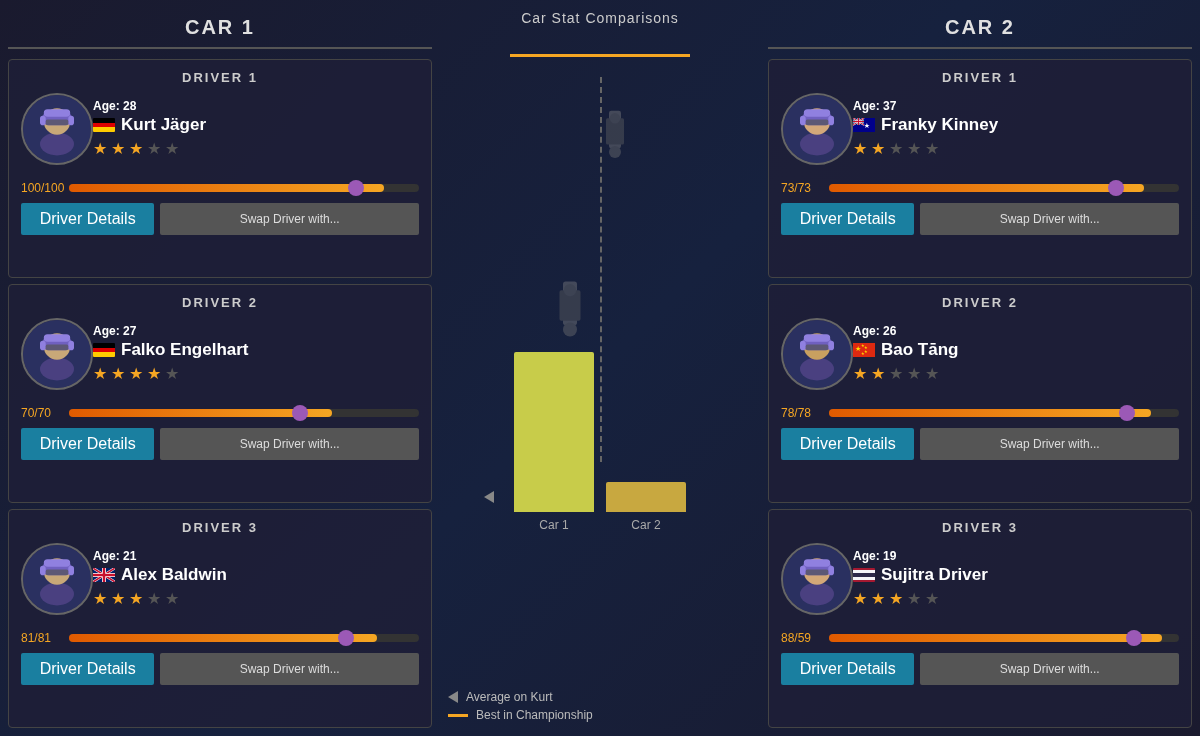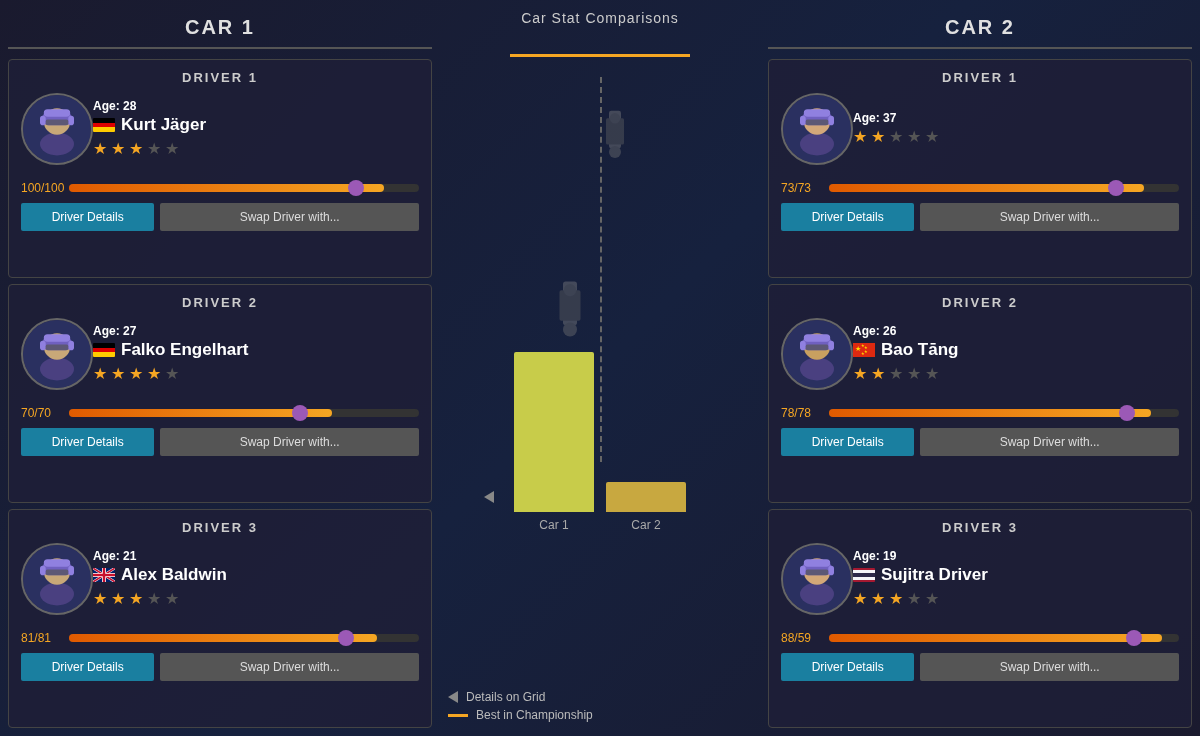--- a/index.html
+++ b/index.html
@@ -176,21 +176,21 @@
       gap: 6px;
       margin-top: 8px;
     }
 
     .btn-details {
       flex: 1;
       padding: 7px 4px;
       background: #1a7fa0;
       border: none;
       color: #fff;
-      font-size: 12px;
+      font-size: 16px;
       cursor: pointer;
       border-radius: 2px;
       text-align: center;
     }
 
     .btn-swap {
       flex: 2;
       padding: 7px 4px;
       background: #555;
       border: none;
@@ -483,21 +483,21 @@
         <div class="bar-group">
           <div style="width:80px; height:30px; background:#c8a840; border-radius:2px 2px 0 0;"></div>
           <div style="font-size:12px; color:#aaa; margin-top:6px; text-align:center;">Car 2</div>
         </div>
       </div>
     </div>
 
     <div class="legend">
       <div class="legend-item">
         <div style="width:0; height:0; border-top:6px solid transparent; border-bottom:6px solid transparent; border-right:10px solid #888;"></div>
-        <span>Details on Grid</span>
+        <span>Average on Kurt</span>
       </div>
       <div class="legend-item">
         <div style="width:20px; height:3px; background:#f5a623;"></div>
         <span>Best in Championship</span>
       </div>
     </div>
   </div>
 
   <div class="car-column">
     <div class="car-header">CAR 2</div>
@@ -514,20 +514,35 @@
             <rect x="22" y="15" width="28" height="8" rx="4" fill="#9080e0"></rect>
             <rect x="18" y="22" width="6" height="10" rx="3" fill="#9080e0"></rect>
             <rect x="48" y="22" width="6" height="10" rx="3" fill="#9080e0"></rect>
             <rect x="24" y="26" width="24" height="6" rx="2" fill="#555" opacity="0.7"></rect>
           </svg>
         </div>
         <div class="driver-details">
           <div class="driver-age">
             <span>Age:</span> <span>37</span>
           </div>
+          <div class="driver-name-row">
+
+            <div class="flag" style="width:22px;height:14px;">
+              <svg width="22" height="14" viewBox="0 0 22 14">
+                <rect width="22" height="14" fill="#00008B"></rect>
+                <rect x="0" y="0" width="11" height="7" fill="#012169"></rect>
+                <path d="M0,0 L11,7 M11,0 L0,7" stroke="#fff" stroke-width="1.5"></path>
+                <path d="M0,0 L11,7 M11,0 L0,7" stroke="#C8102E" stroke-width="1"></path>
+                <path d="M5.5,0 V7 M0,3.5 H11" stroke="#fff" stroke-width="2"></path>
+                <path d="M5.5,0 V7 M0,3.5 H11" stroke="#C8102E" stroke-width="1.2"></path>
+                <text x="14" y="10" font-size="7" fill="#fff" text-anchor="middle">★</text>
+              </svg>
+            </div>
+            <span class="driver-name">Franky Kinney</span>
+          </div>
           <div class="stars">
             <span class="star star-full">★</span>
             <span class="star star-half">★</span>
             <span class="star star-empty">★</span>
             <span class="star star-empty">★</span>
             <span class="star star-empty">★</span>
           </div>
         </div>
       </div>
       <div class="stamina-row">

